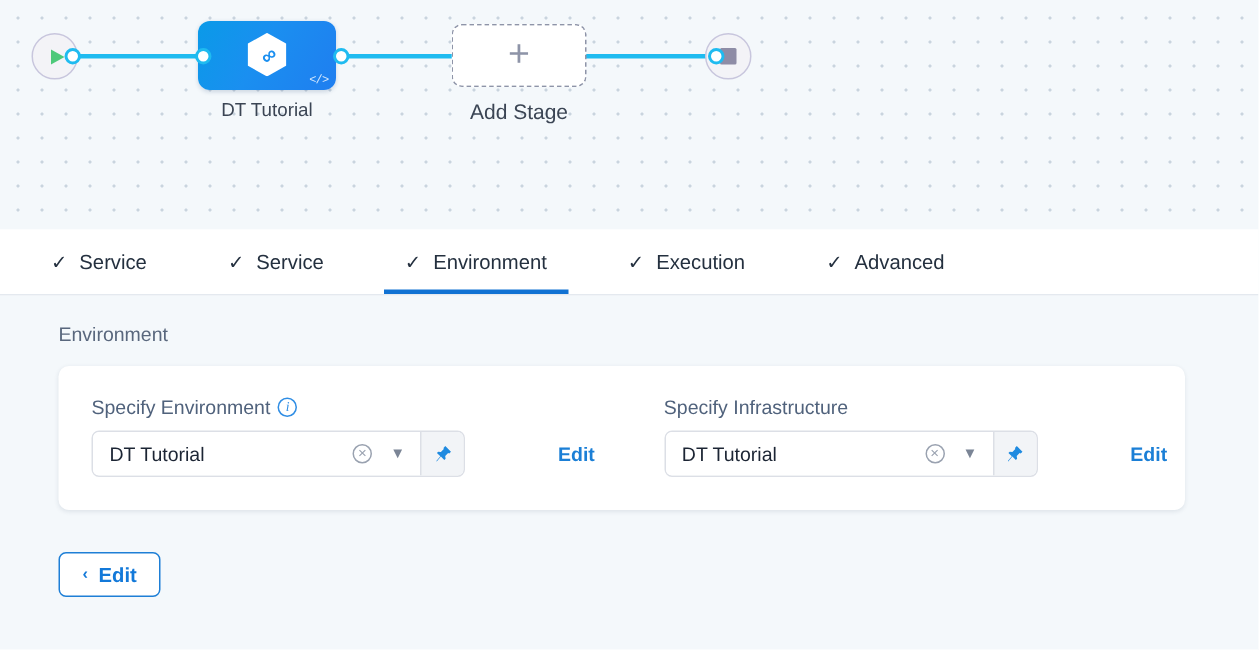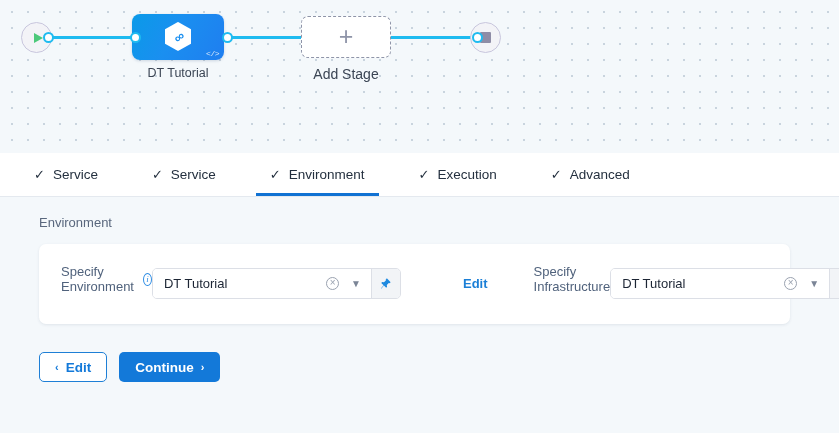--- a/index.html
+++ b/index.html
@@ -177,21 +177,21 @@
   }
   .card {
     width: 751px;
     background: #ffffff;
     border-radius: 7px;
     box-shadow: 0 1px 3px rgba(40,60,90,0.10);
     padding: 20px 22px 22px 22px;
     display: flex;
     gap: 46px;
   }
-  .field-group { display: flex; }
+  .field-group { display: flex; flex-direction: column; }
   .field-label {
     font-size: 13px;
     color: #50627c;
     margin-bottom: 8px;
     display: flex; align-items: center; gap: 5px;
   }
   .info-icon {
     width: 13px; height: 13px;
     border-radius: 50%;
     border: 1.3px solid #2f8de4;
@@ -394,20 +394,16 @@
         </div>
       </div>
 
     </div>
 
     <div class="footer">
       <div class="btn btn-back">
         <span class="chev">‹</span>
         <span>Edit</span>
       </div>
-      <div class="btn btn-continue">
-        <span>Continue</span>
-        <span class="chev">›</span>
-      </div>
     </div>
 
   </div>
 </div>
 
 </body></html>

